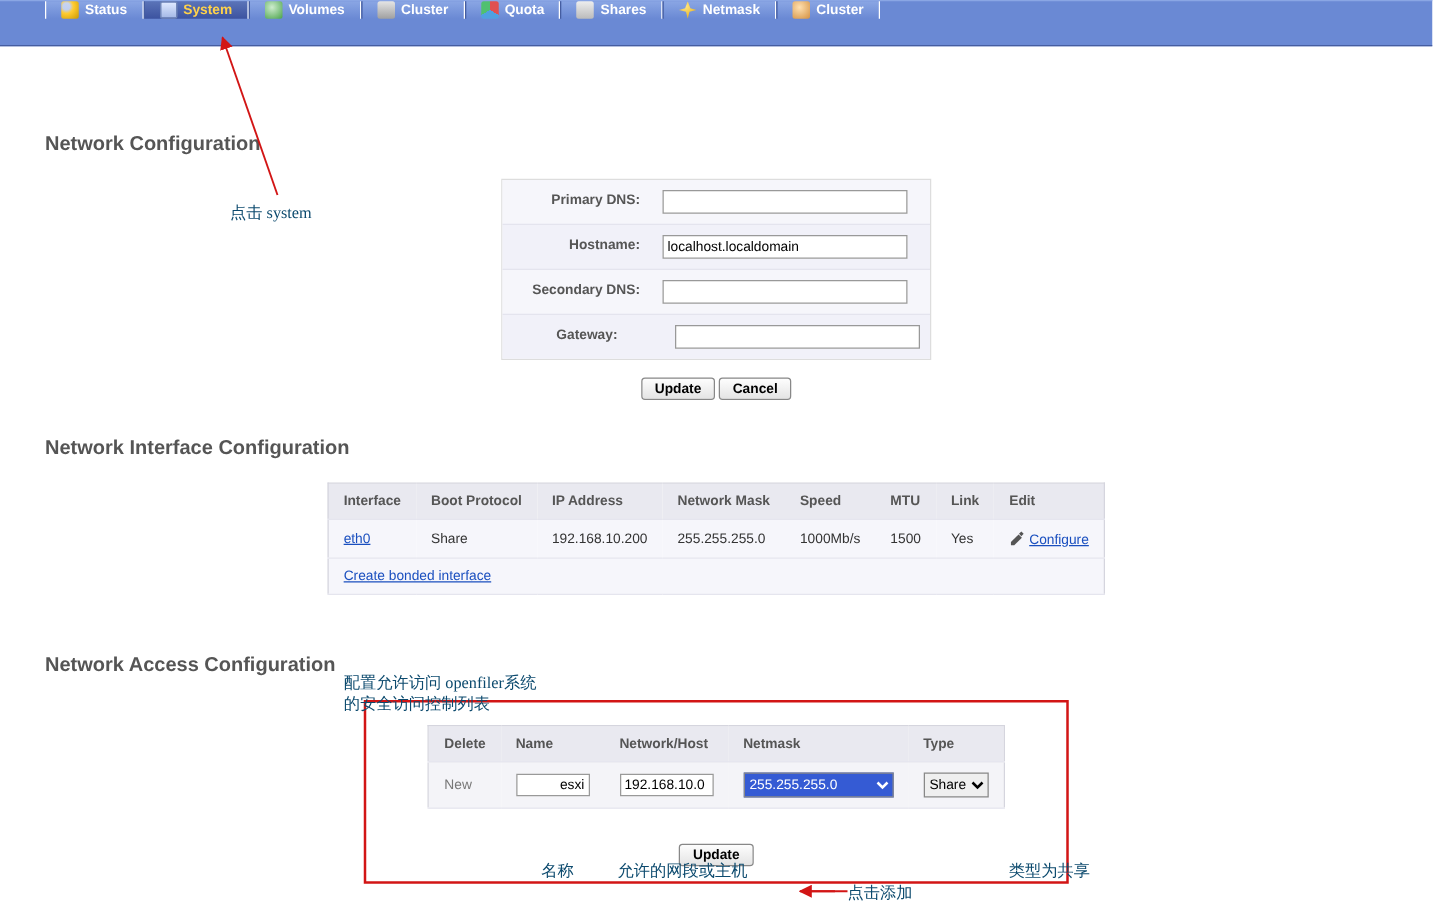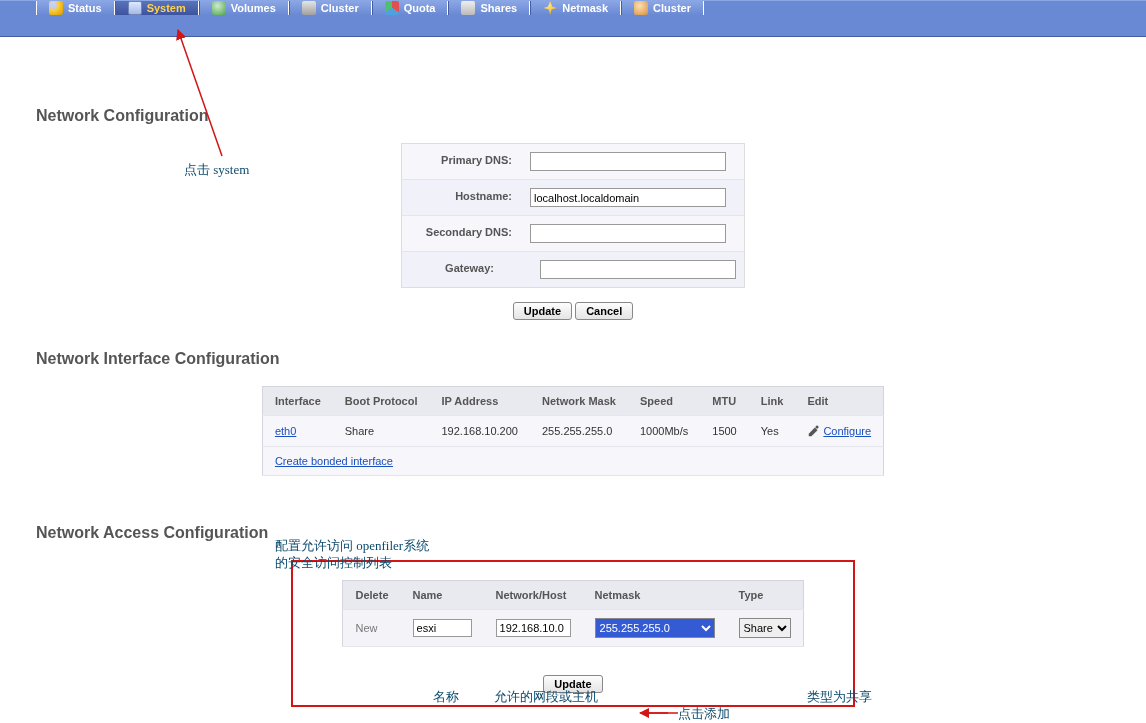--- a/index.html
+++ b/index.html
@@ -288,21 +288,21 @@
       <tbody>
           <tr>
         <th>Delete</th>
         <th>Name</th>
         <th>Network/Host</th>
         <th>Netmask</th>
         <th>Type</th>
       </tr>
       <tr>
         <td class="newcell">New</td>
-        <td><input type="text" style="width: 59px;" value="esxi"></td>
+        <td><input type="text" style="width: 59px; text-align: right;" value="esxi"></td>
         <td><input type="text" value="192.168.10.0" style=""></td>
         <td>
           <select class="highlight" style="width:120px">
             <option>255.255.255.0</option>
           </select>
         </td>
         <td>
           <select>
             <option>Share</option>
           </select>

